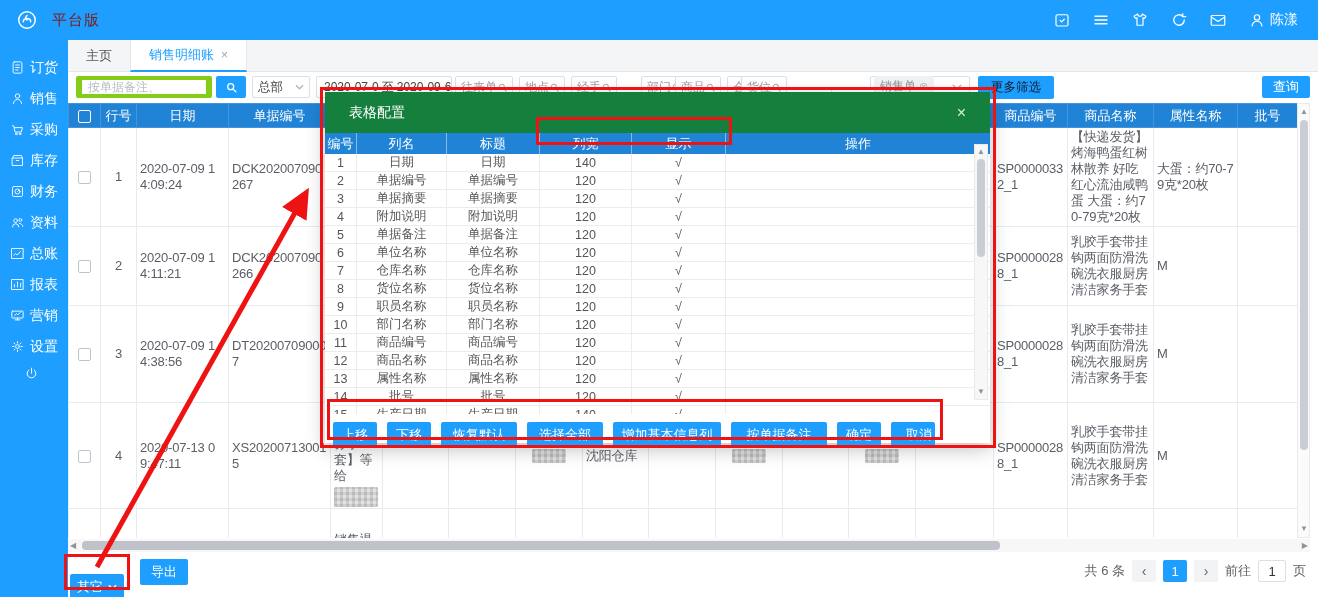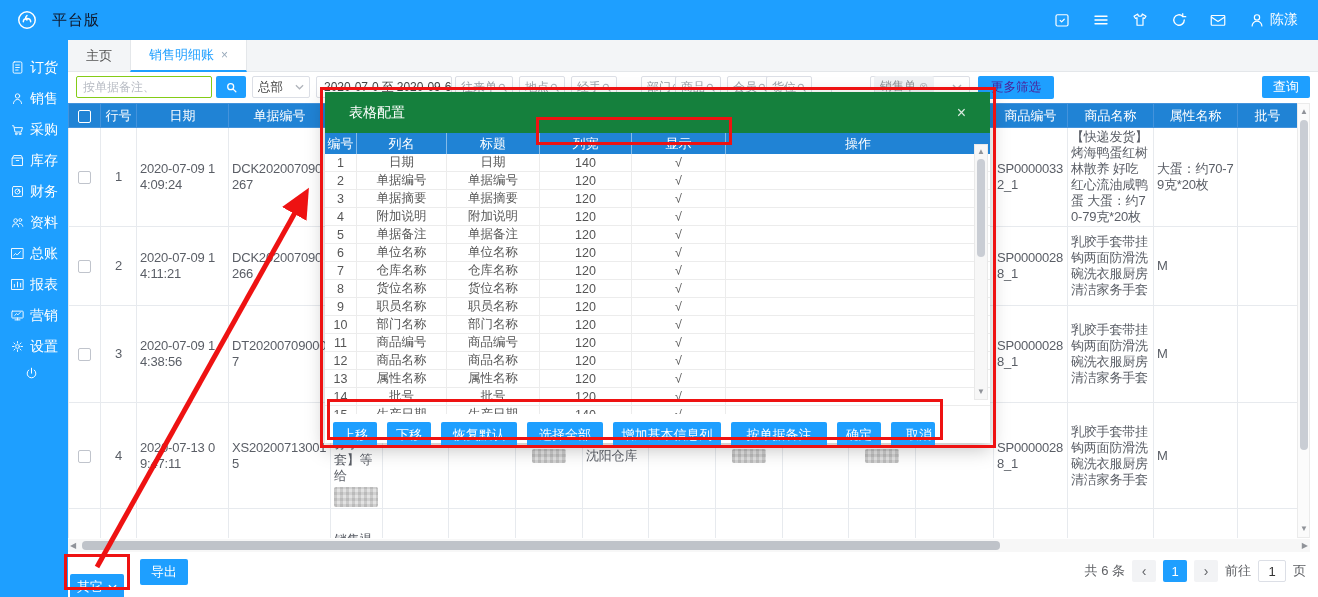--- a/index.html
+++ b/index.html
@@ -2,50 +2,50 @@
 <html><head>
 <meta charset="utf-8">
 <style>
 *{margin:0;padding:0;box-sizing:border-box}
 html,body{background:#888}
 #app{position:relative;width:1318px;height:597px;background:#fff;overflow:hidden;
   font-family:"Liberation Sans","DejaVu Sans",sans-serif;margin:0 auto}
 
 .topbar{position:absolute;left:0;top:0;width:1318px;height:40px;background:#1e9fff;display:flex;align-items:center;z-index:10}
 .logo{margin-left:16px;display:flex}
-.brand{color:#0f172a;font-size:15px;margin-left:14px;letter-spacing:1px}
+.brand{color:#7f1d1d;font-size:15px;margin-left:14px;letter-spacing:1px}
 .top-icons{position:absolute;right:20px;top:0;height:40px;display:flex;align-items:center;gap:21px}
 .tic{display:flex;cursor:pointer}
 .top-user{display:flex;align-items:center;gap:4px;color:#fff;font-size:14px;cursor:pointer}
 
 .sidebar{position:absolute;left:0;top:40px;width:68px;height:557px;background:#1e9fff;z-index:9;
   display:flex;flex-direction:column;align-items:flex-start;padding:12px 0 0 10px}
 .side-item{display:flex;align-items:center;gap:5px;height:31px;color:#fff;font-size:14px;cursor:pointer;white-space:nowrap}
 .side-ic{display:flex;opacity:.92}
 .side-power{margin:4px 0 0 14px;cursor:pointer}
 
 .tabbar{position:absolute;left:68px;top:40px;width:1250px;height:32px;background:#f3f5f7;border-bottom:1px solid #e4e7ea;display:flex;z-index:2}
 .tab{height:32px;display:flex;align-items:center;padding:0 18px;font-size:13px;color:#555;cursor:pointer}
 .tab.active{background:#fff;color:#1e9fff;border-left:1px solid #e4e7ea;border-right:1px solid #e4e7ea;border-bottom:2px solid #1e9fff}
 .tab-close{color:#9ab;margin-left:7px;font-size:12px}
 
 .fbar{position:absolute;left:68px;top:72px;width:1250px;height:31px;background:#fff;z-index:3}
 .fbar>div{position:absolute;top:4px}
-.f-input{left:8px;width:136px;height:22px;border:1px solid #84cc16;border-radius:2px;display:flex;align-items:center}
+.f-input{left:8px;width:136px;height:22px;border:6px solid #84cc16;border-radius:2px;display:flex;align-items:center}
 .f-input input{border:none;outline:none;width:100%;font-size:12px;padding:0 6px;color:#333;font-family:inherit}
 .f-input input::placeholder{color:#b8bcc4}
 .f-searchbtn{left:148px;width:30px;height:22px;background:#1e9fff;border-radius:2px;display:flex;align-items:center;justify-content:center;cursor:pointer}
 .f-select{left:184px;width:58px;height:22px;border:1px solid #dcdfe6;border-radius:2px;display:flex;align-items:center;justify-content:space-between;padding:0 5px;font-size:12.5px;color:#444;cursor:pointer}
 .f-date{left:248px;width:136px;height:22px;border:1px solid #dcdfe6;border-radius:2px;display:flex;align-items:center;gap:3px;padding:0 4px;font-size:12px;color:#444;overflow:hidden;white-space:nowrap;cursor:pointer}
 .chip{position:absolute;top:4px;height:22px;border:1px solid #dcdfe6;border-radius:2px;background:#fff;display:flex;align-items:center;justify-content:space-between;padding:0 5px;font-size:12px;color:#9aa0a8;cursor:pointer;overflow:hidden;white-space:nowrap}
 .f-tagbox{left:802px;top:-2px;width:100px;height:26px;border:1px solid #dcdfe6;border-radius:2px;background:#fff}
 .f-tag{position:absolute;left:806px;top:-10px;height:20px;background:#f0f2f5;border-radius:2px;display:flex;align-items:center;gap:3px;padding:0 6px;font-size:12px;color:#909399}
 .f-tag .tag-x{color:#b4b7bd;font-size:11px;cursor:pointer}
 .f-caret{left:884px;top:6px}
-.f-more{left:910px;width:76px;height:23px;background:#1e9fff;border-radius:2px;color:#4c1d95;font-size:12.5px;display:flex;align-items:center;justify-content:center;cursor:pointer}
+.f-more{left:910px;width:76px;height:23px;background:#1e9fff;border-radius:2px;color:#0f172a;font-size:12.5px;display:flex;align-items:center;justify-content:center;cursor:pointer}
 .f-query{left:1194px;width:48px;height:22px;background:#1e9fff;border-radius:2px;color:#fff;font-size:13px;display:flex;align-items:center;justify-content:center;cursor:pointer}
 
 .tblwrap{position:absolute;left:68px;top:103px;width:1229px;height:435px;overflow:hidden;z-index:1}
 table.grid{border-collapse:collapse;table-layout:fixed;width:1229px;font-size:13px;color:#5a5e66;letter-spacing:-.2px}
 .grid td,.grid th{border:1px solid #e7eaee;padding:1px 3px;vertical-align:middle;word-break:break-all;line-height:16px;overflow:hidden}
 .grid th{background:#2083d5;color:#fff;font-weight:normal;height:24px;border-color:#4493dc;text-align:center;padding:0 2px;letter-spacing:0}
 .c-center{text-align:center}
 .v-bot{vertical-align:bottom;padding-bottom:5px}
 .v-top{vertical-align:top;padding-top:3px}
 .pt26{vertical-align:top;padding-top:28px}
@@ -338,21 +338,21 @@
       </div>
       <div class="chip" style="left: 659px; width: 46px;">
         <span>会员</span>
         <span style="display: flex;">
           <svg viewBox="0 0 24 24" width="11" height="11" fill="none" stroke="#a8adb5" stroke-width="2.2" stroke-linecap="round">
             <circle cx="10.5" cy="10.5" r="5.5"></circle>
             <path d="M15 15l5 5"></path>
           </svg>
         </span>
       </div>
-      <div class="chip" style="left: 698px; width: 46px;">
+      <div class="chip" style="left: 673px; width: 46px;">
         <span>货位</span>
         <span style="display: flex;">
           <svg viewBox="0 0 24 24" width="11" height="11" fill="none" stroke="#a8adb5" stroke-width="2.2" stroke-linecap="round">
             <circle cx="10.5" cy="10.5" r="5.5"></circle>
             <path d="M15 15l5 5"></path>
           </svg>
         </span>
       </div>
       <div class="chip" style="left: 763px; width: 44px; margin-top: 12px;">
         <span>分类</span>

